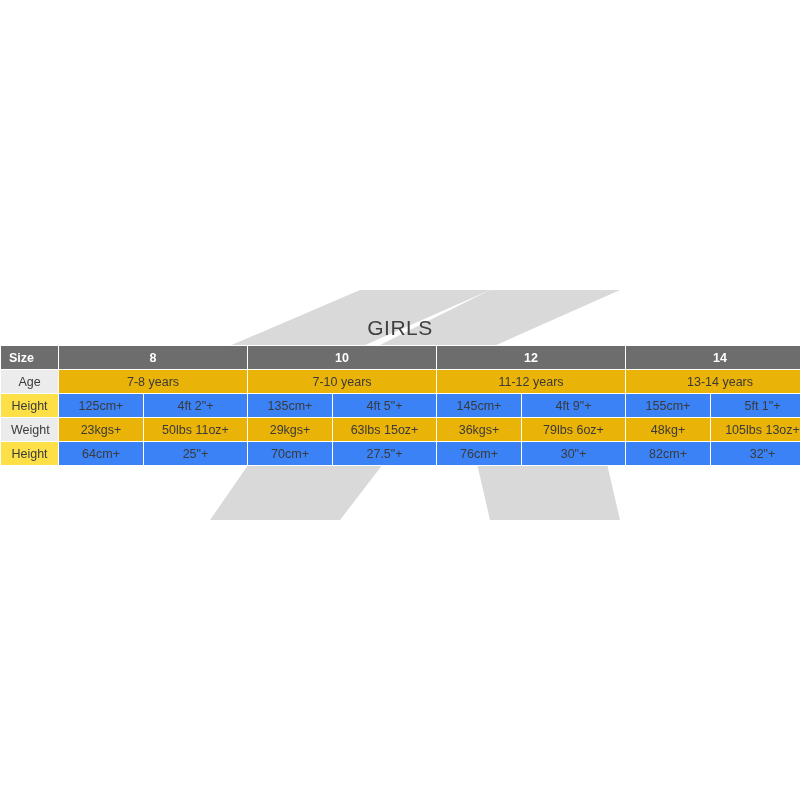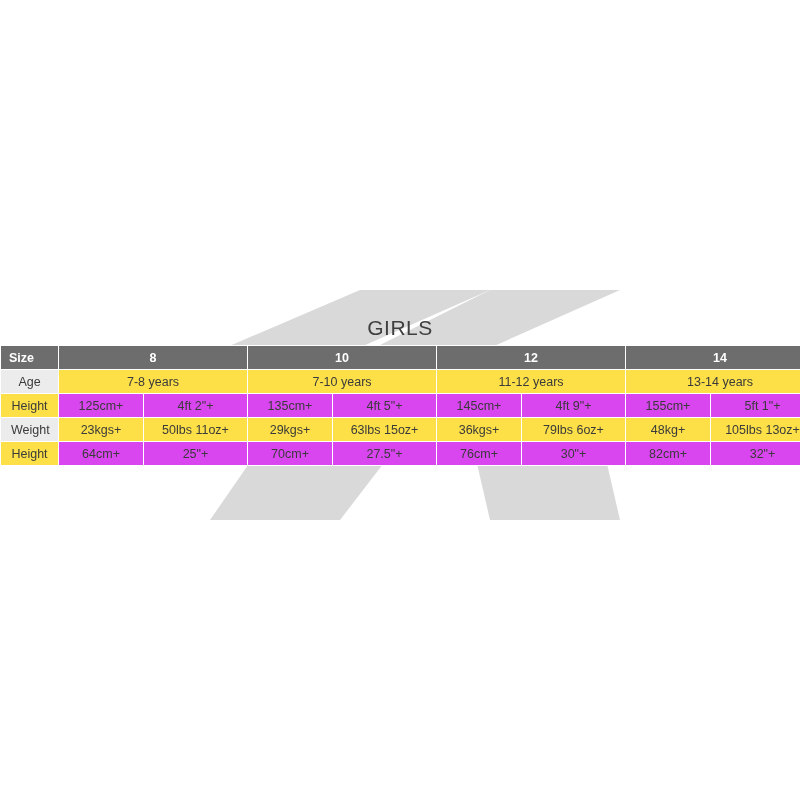--- a/index.html
+++ b/index.html
@@ -84,22 +84,22 @@
   }
 
   tr.head td.label {
     background: #6d6d6d;
     color: #ffffff;
     text-align: left;
     padding-left: 8px;
   }
 
   
-  tr.shade td { background: #d946ef; }
-  tr.plain td { background: #fde047; }
+  tr.shade td { background: #3b82f6; }
+  tr.plain td { background: #eab308; }
 
   tr.shade td.label { background: #fde047; }
   tr.plain td.label { background: #ececec; }
 </style>
 </head>
 <body>
 
 <div id="page">
 
   <svg class="watermark" viewBox="0 0 430 230" xmlns="http://www.w3.org/2000/svg">

